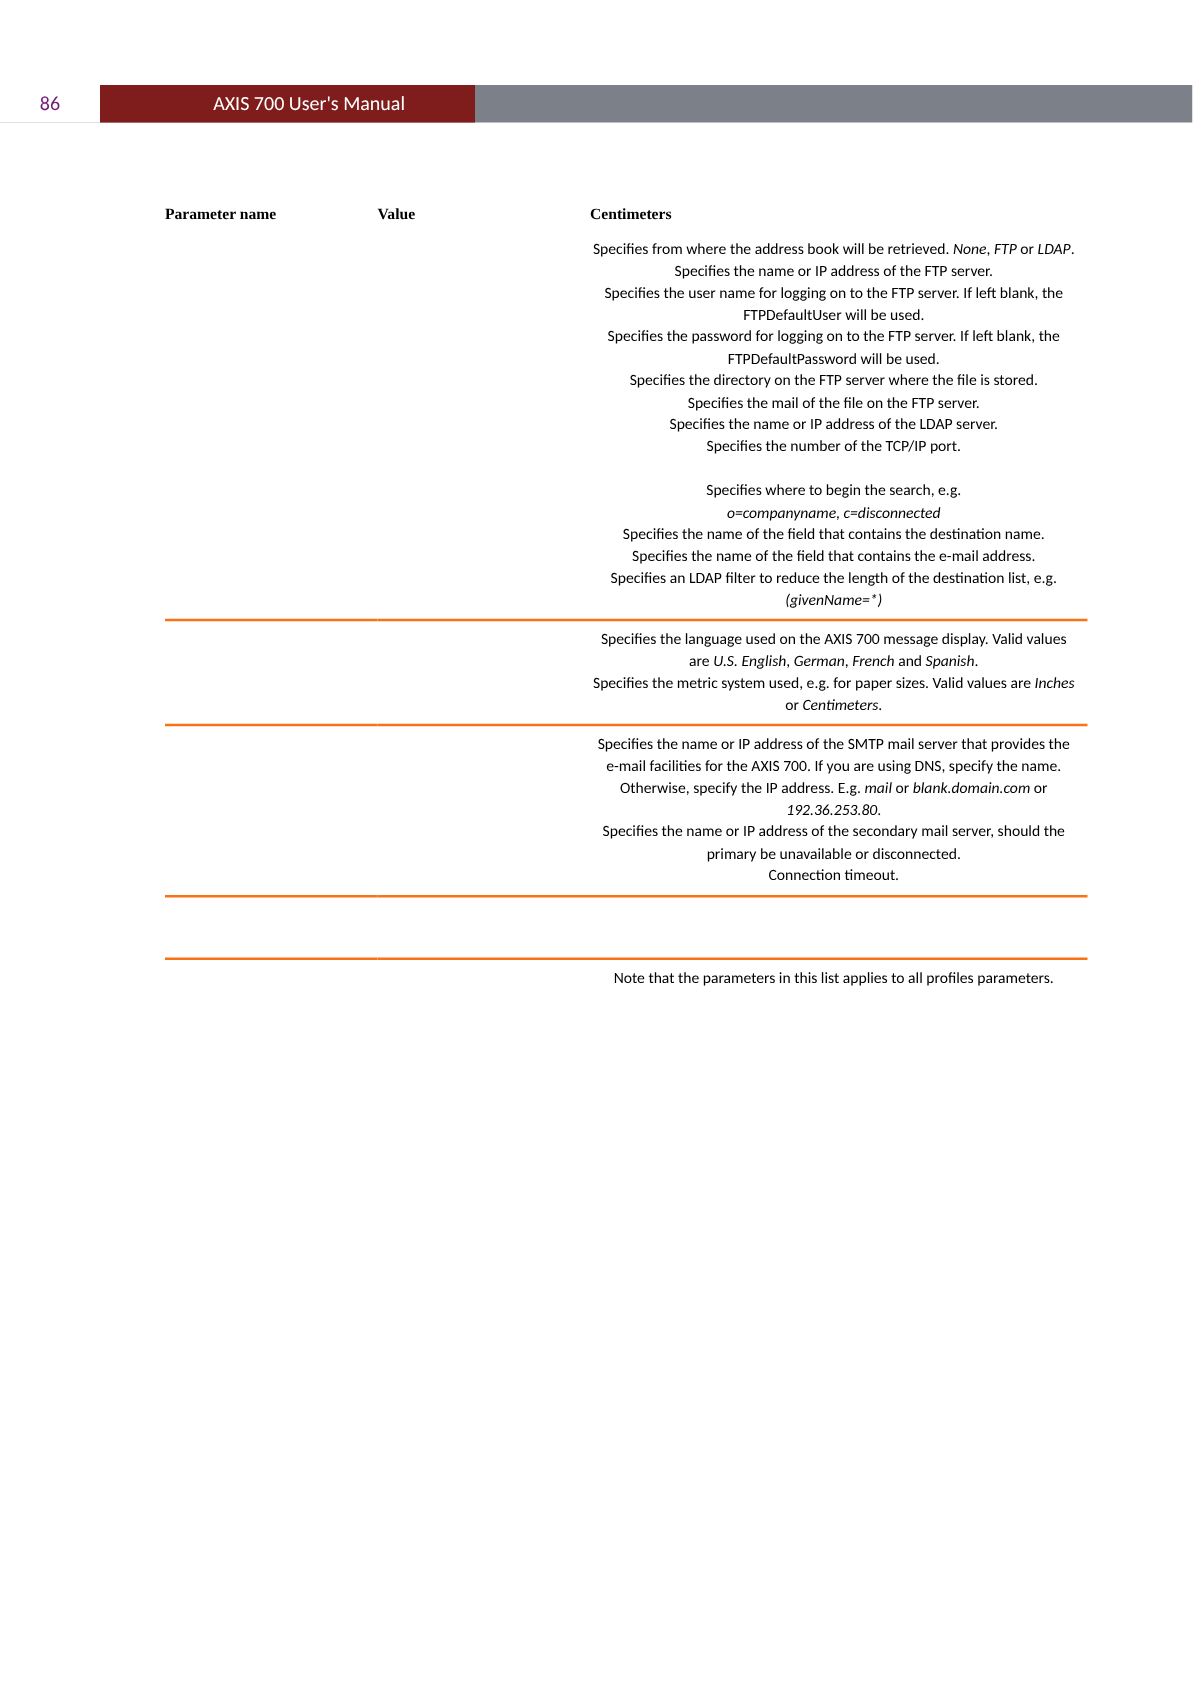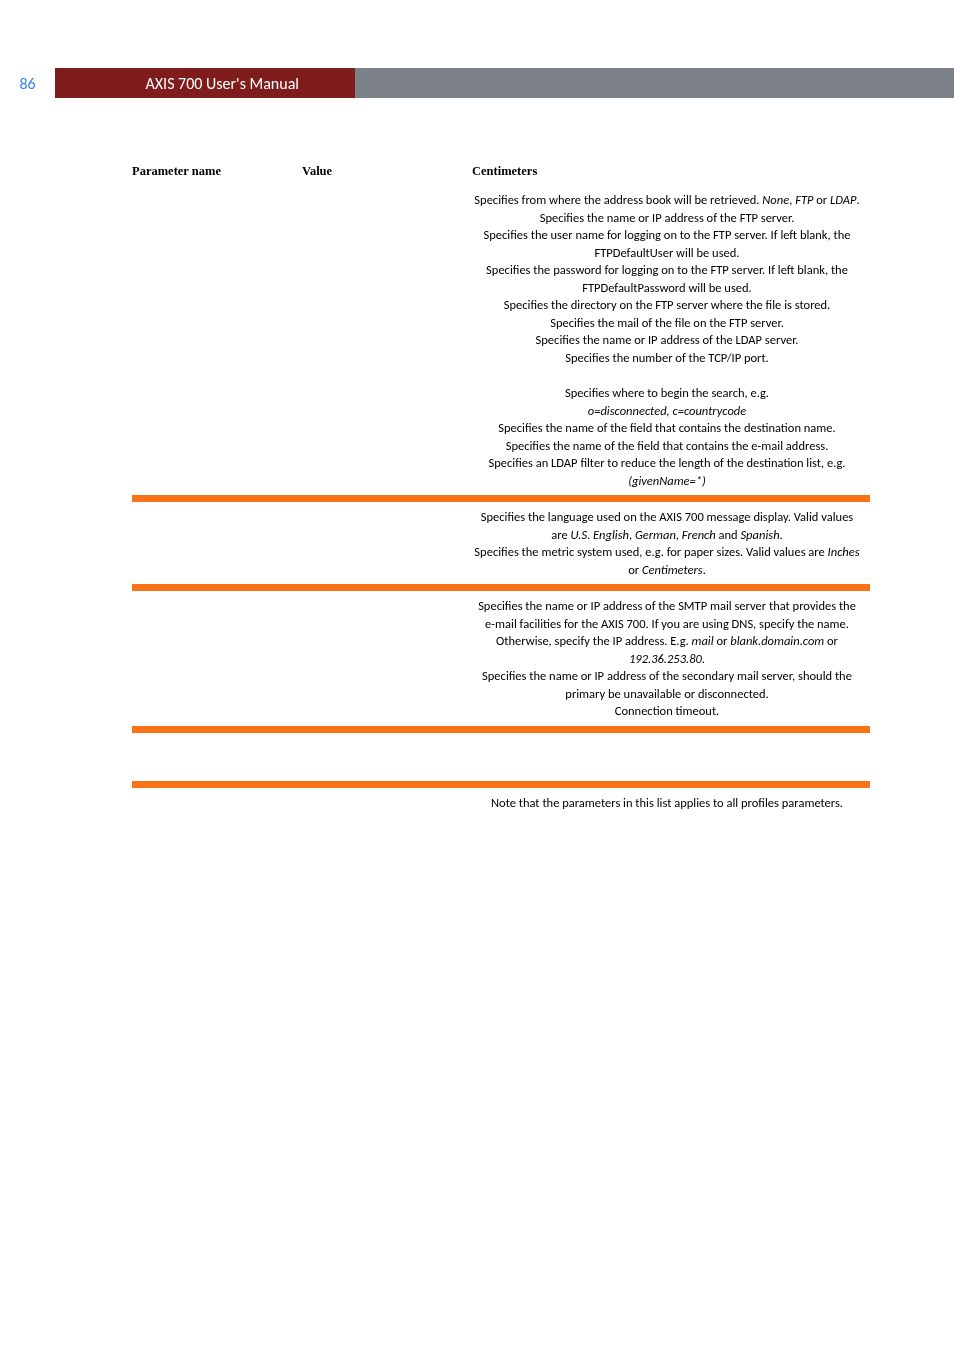--- a/index.html
+++ b/index.html
@@ -14,27 +14,27 @@
       color: #000;
     }
     .header-bar {
       display: flex;
       background: #7c8089;
       height: 30px;
       align-items: stretch;
       margin-top: 68px;
     }
     .page-number-box {
-      width: 55px;
+      width: 80px;
       background: #ffffff;
       display: flex;
       align-items: center;
       justify-content: center;
       font-size: 16px;
-      color: #3b82f6;
+      color: #701a75;
     }
     .header-left {
       flex: 1;
       display: flex;
       align-items: center;
       padding-left: 24px;
       color: #ffffff;
       font-size: 16px;
       background: #898d96;
     }
@@ -72,21 +72,21 @@
     .col-param {
       width: 170px;
     }
     .col-value {
       width: 170px;
     }
     .col-desc {
       width: auto;
     }
     .section-top {
-      border-top: 7px solid #f97316;
+      border-top: 2px solid #f97316;
     }
     .desc-block p {
       margin: 0;
       line-height: 1.4;
     }
     .desc-block p + p {
       margin-top: 0;
     }
     .italic {
       font-style: italic;
@@ -121,21 +121,21 @@
               <p>Specifies from where the address book will be retrieved. <span class="italic">None</span>, <span class="italic">FTP</span> or <span class="italic">LDAP</span>.</p>
               <p>Specifies the name or IP address of the FTP server.</p>
               <p>Specifies the user name for logging on to the FTP server. If left blank, the FTPDefaultUser will be used.</p>
               <p>Specifies the password for logging on to the FTP server. If left blank, the FTPDefaultPassword will be used.</p>
               <p>Specifies the directory on the FTP server where the file is stored.</p>
               <p>Specifies the mail of the file on the FTP server.</p>
               <p>Specifies the name or IP address of the LDAP server.</p>
               <p>Specifies the number of the TCP/IP port.</p>
               <div class="spacer"></div>
               <p>Specifies where to begin the search, e.g.</p>
-              <p><span class="italic">o=disconnected, c=countrycode</span></p>
+              <p><span class="italic">o=companyname, c=disconnected</span></p>
               <p>Specifies the name of the field that contains the destination name.</p>
               <p>Specifies the name of the field that contains the e-mail address.</p>
               <p>Specifies an LDAP filter to reduce the length of the destination list, e.g. <span class="italic">(givenName=*)</span></p>
             </div>
           </td>
         </tr>
         <tr class="section-top">
           <td class="col-param"></td>
           <td class="col-value"></td>
           <td class="col-desc">

